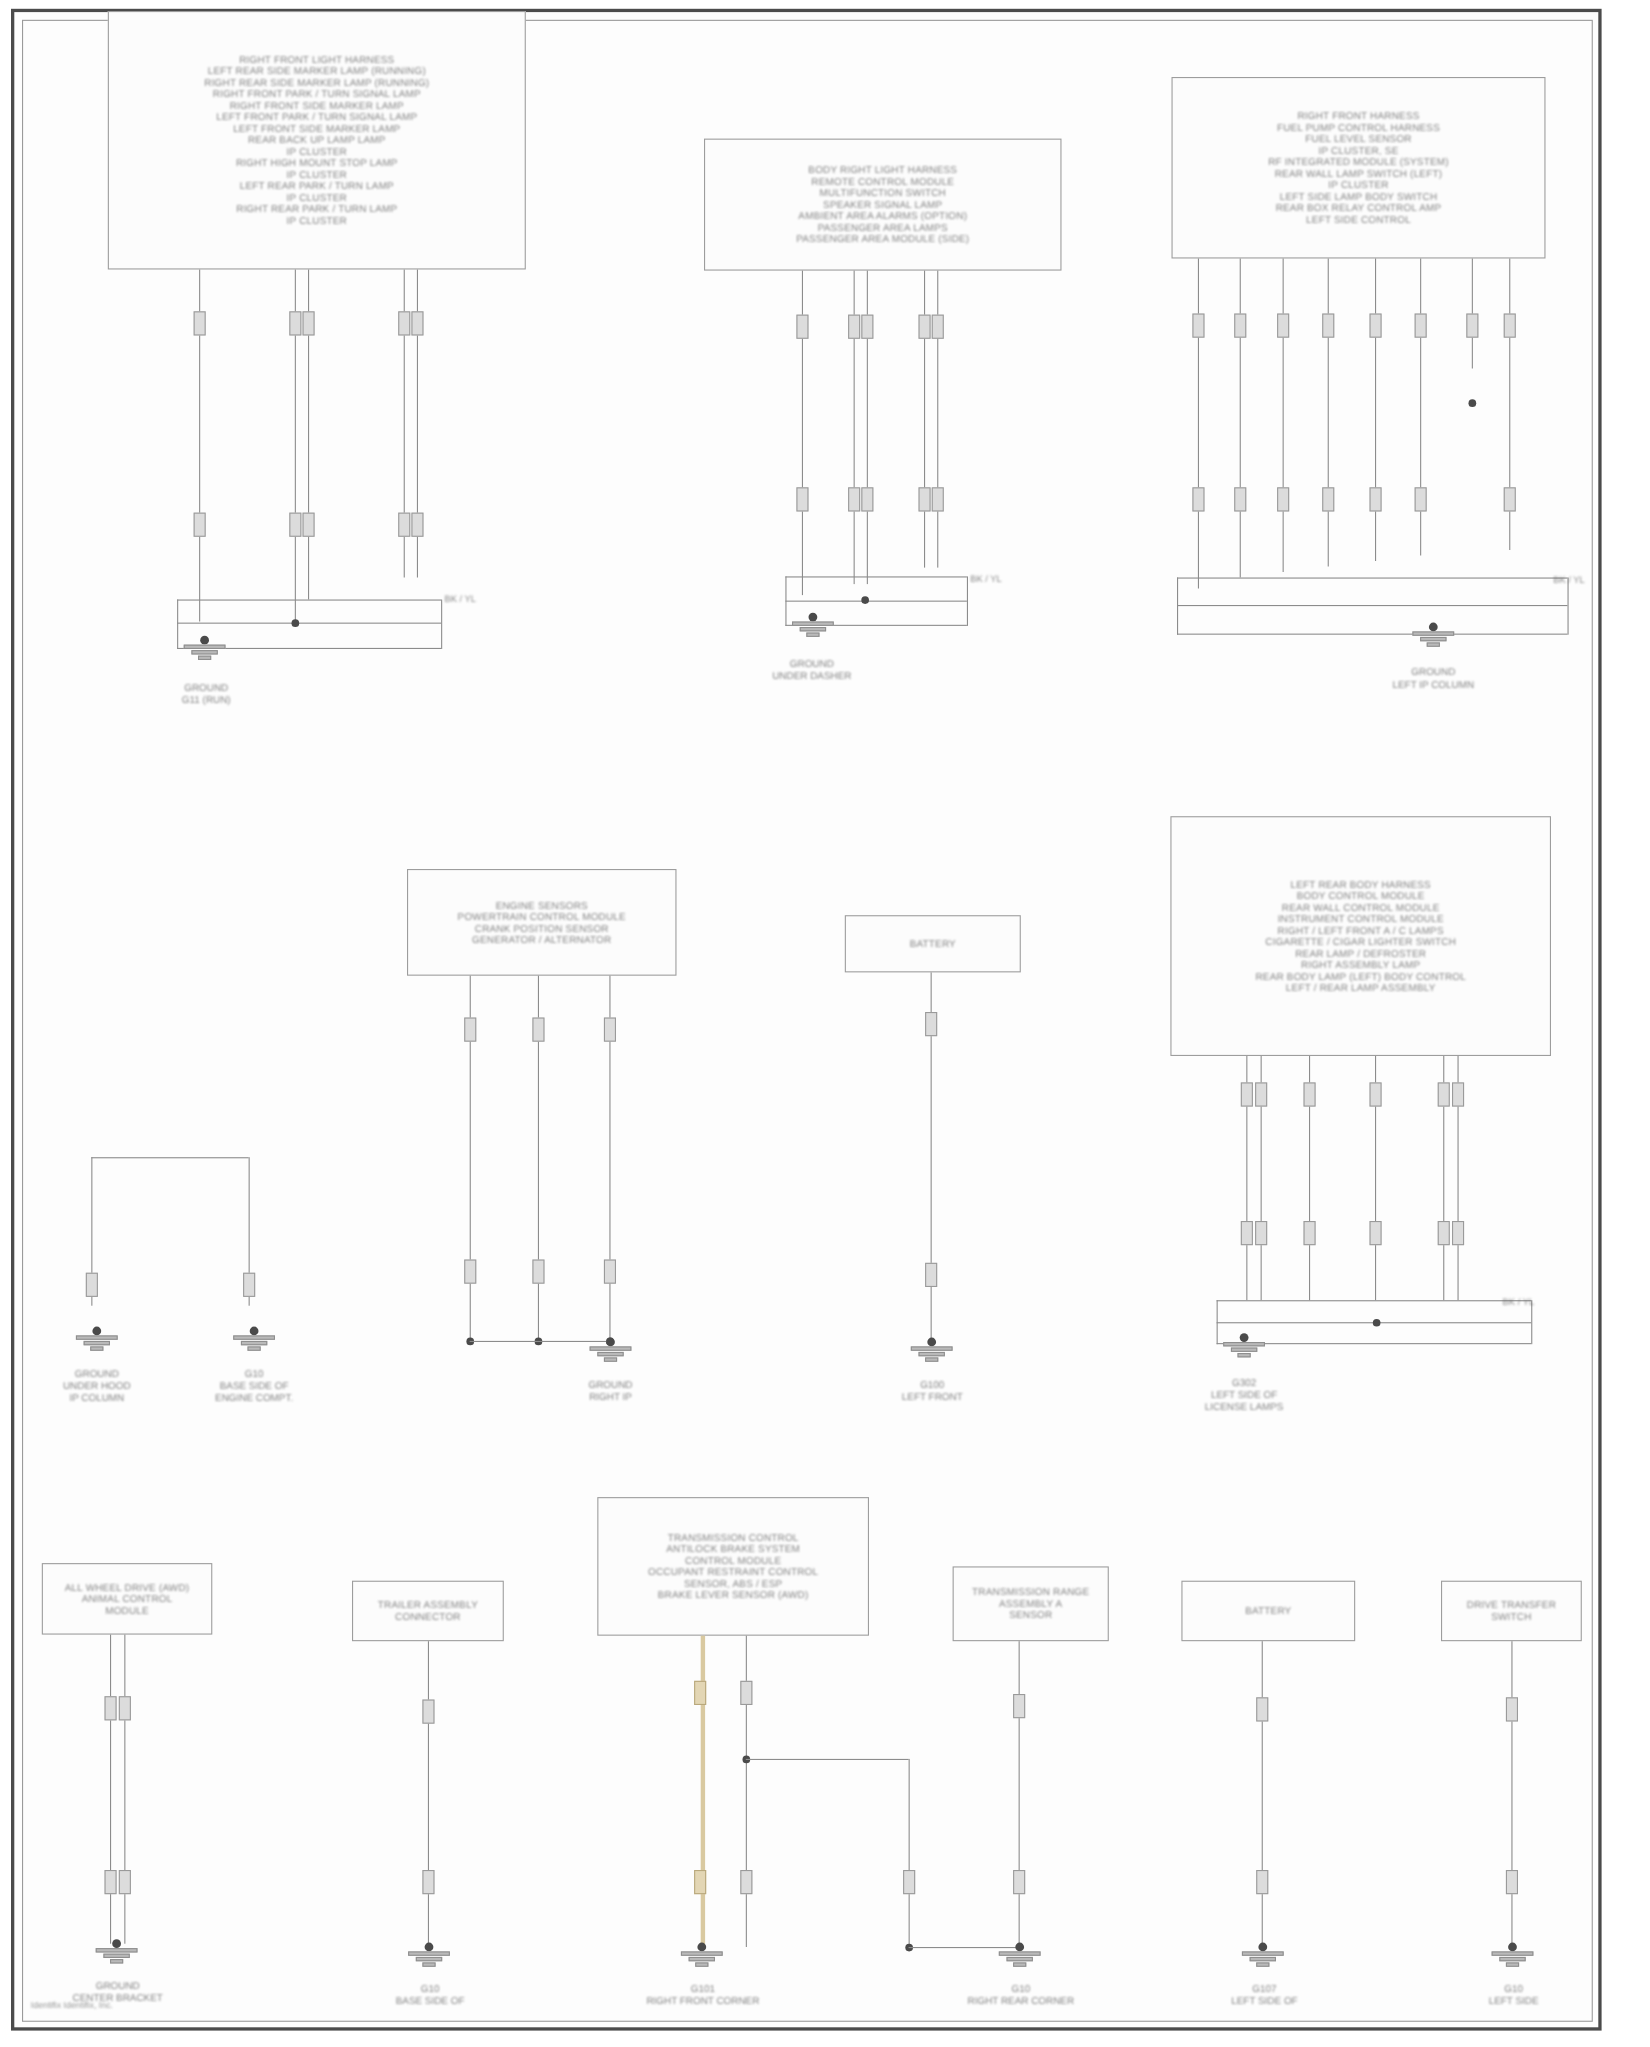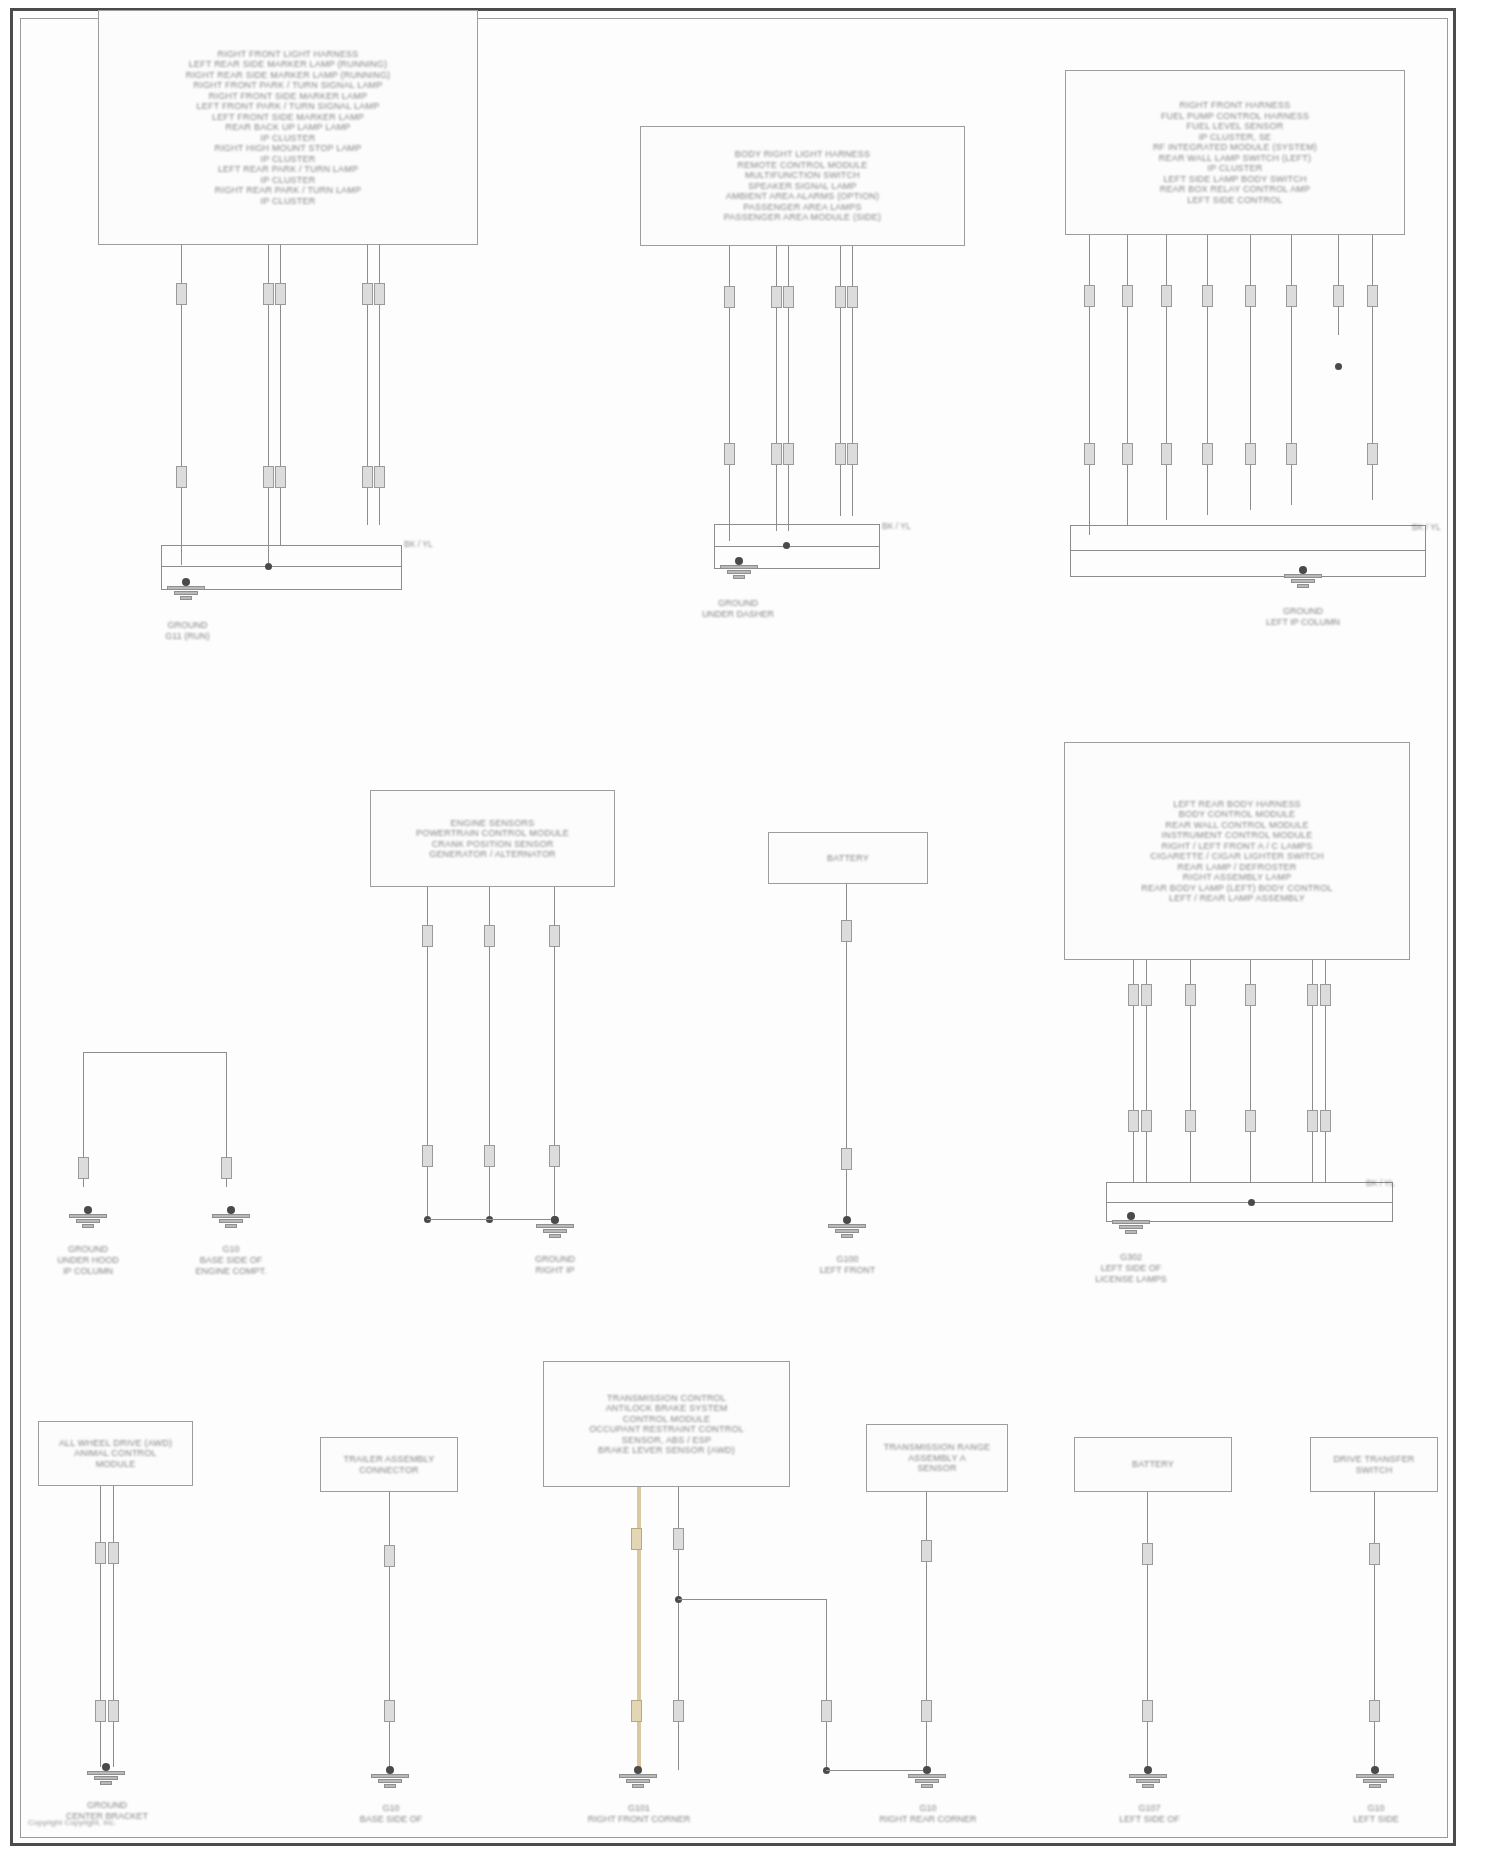--- a/index.html
+++ b/index.html
@@ -584,14 +584,14 @@
   <div class="conn" style="left:1369px; top:1700px;"></div>
   <div class="ground" style="left:1346px; top:1766px;">
     <div class="dot"></div>
     <div class="g1"></div>
     <div class="g2"></div>
     <div class="g3"></div>
   </div>
   <div class="glabel" style="left:1320px; top:1803px; width:112px;">G10</div>
   <div class="glabel" style="left:1320px; top:1814px; width:112px;">LEFT SIDE</div>
 
-  <div class="copyright">Copyright Copyright, Inc.</div>
+  <div class="copyright">Identifix Identifix, Inc.</div>
 </div>
 
 </body></html>

